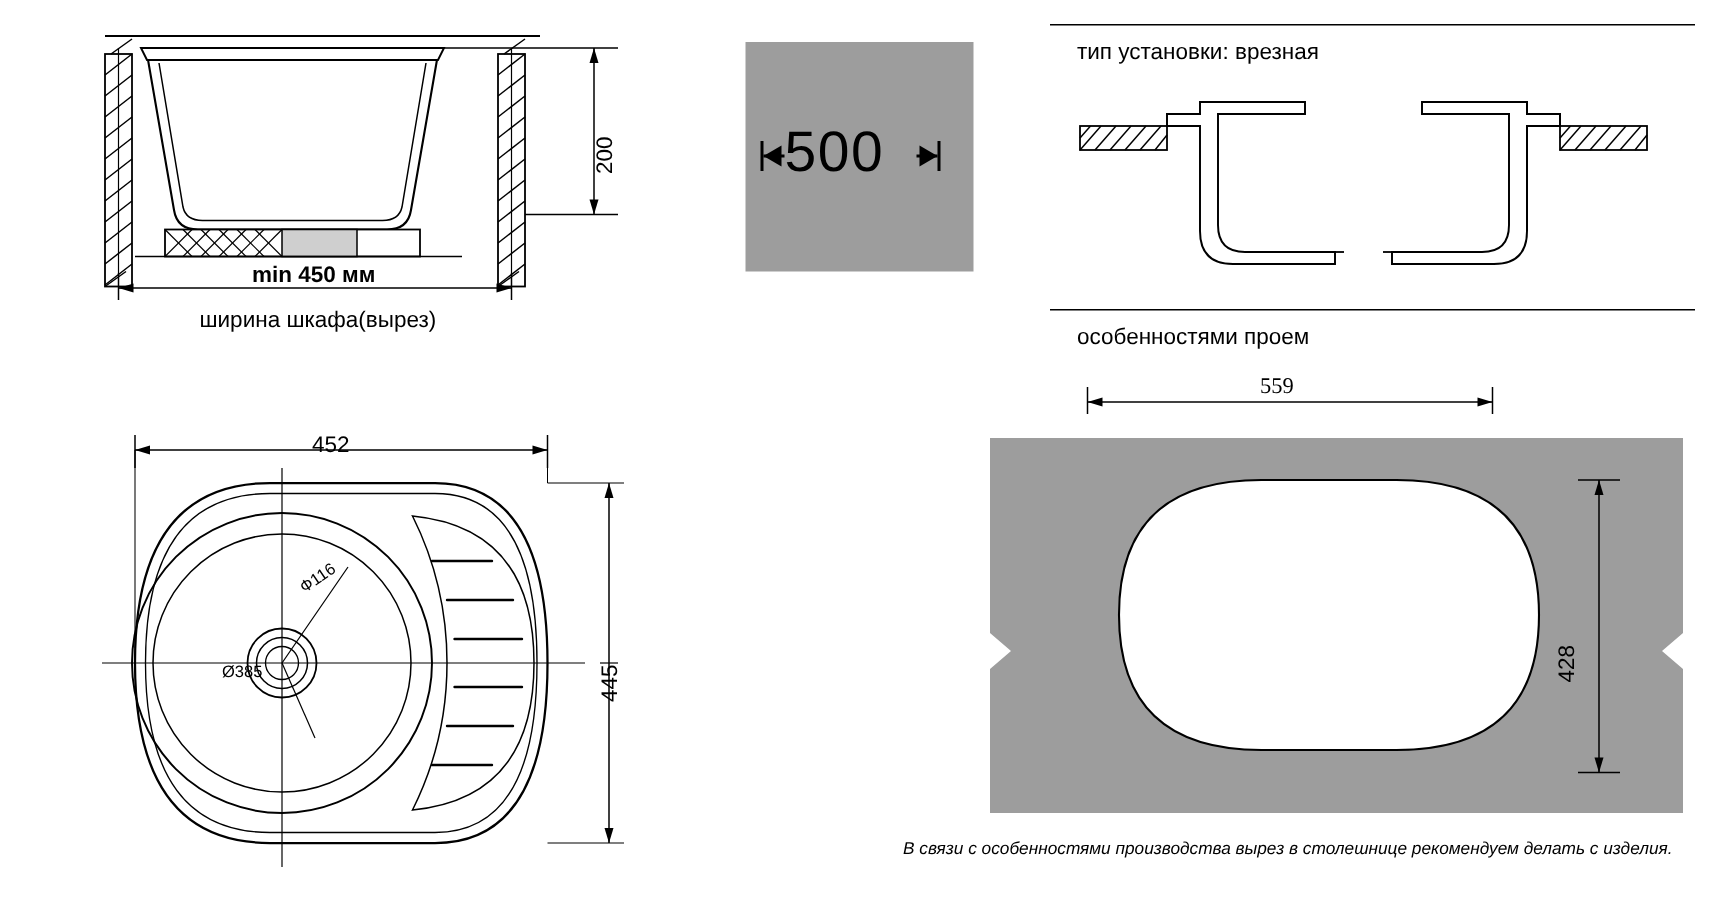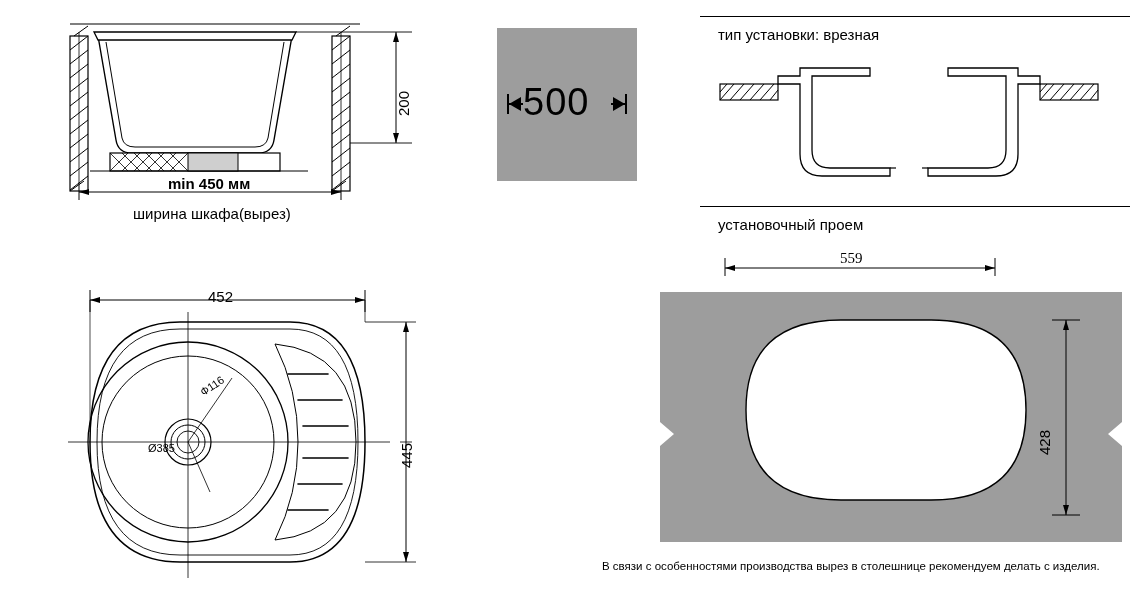--- a/index.html
+++ b/index.html
@@ -32,20 +32,21 @@
   .lbl-big { font-size: 38px; letter-spacing: 1px; }
   .rot90 {
     transform: rotate(-90deg);
     transform-origin: left top;
   }
   .gray-box {
     background: #9d9d9d;
   }
   .note {
     font-size: 11.5px;
+    font-style: italic;
   }
 </style>
 </head>
 <body>
 
 <div id="sheet">
 
   <div class="abs" style="left:60px; top:10px;">
     <svg width="380" height="220" viewBox="0 0 380 220">
 
@@ -132,21 +133,21 @@
       <line x1="19" y1="22" x2="19" y2="172" stroke="#000" stroke-width="0.8"></line>
     </svg>
   </div>
 
   <span class="lbl lbl-15 rot90" style="left:395px; top:116px;">200</span>
 
   <span class="lbl lbl-15" style="left:168px; top:175px; font-weight:bold;">min 450 мм</span>
 
   <span class="lbl lbl-15" style="left:133px; top:205px;">ширина шкафа(вырез)</span>
 
-  <div class="abs gray-box" style="left:497px; top:28px; width:140px; height:153px;">
+  <div class="abs gray-box" style="left:497px; top:28px; width:140px; height:153px;padding-left:12px;">
     <div class="abs" style="left:0; top:0; width:140px; height:153px;">
       <svg width="140" height="153" viewBox="0 0 140 153">
 
         <line x1="12" y1="76" x2="26" y2="76" stroke="#000" stroke-width="2"></line>
         <path d="M 12 76 L 24 69 L 24 83 Z" fill="#000"></path>
         <line x1="11" y1="66" x2="11" y2="86" stroke="#000" stroke-width="2"></line>
 
         <line x1="114" y1="76" x2="128" y2="76" stroke="#000" stroke-width="2"></line>
         <path d="M 128 76 L 116 69 L 116 83 Z" fill="#000"></path>
         <line x1="129" y1="66" x2="129" y2="86" stroke="#000" stroke-width="2"></line>
@@ -195,21 +196,21 @@
                L 318 34 Z" fill="#fff" stroke="#000" stroke-width="1.3"></path>
 
       <line x1="190" y1="118" x2="196" y2="118" stroke="#000" stroke-width="1.2"></line>
       <line x1="222" y1="118" x2="228" y2="118" stroke="#000" stroke-width="1.2"></line>
     </svg>
   </div>
 
   <div class="abs" style="left:700px; top:16px; width:430px; height:1px; background:#000;"></div>
   <div class="abs" style="left:700px; top:206px; width:430px; height:1px; background:#000;"></div>
 
-  <span class="lbl lbl-15" style="left:718px; top:216px;">установочный проем</span>
+  <span class="lbl lbl-15" style="left:718px; top:216px;">особенностями проем</span>
 
   <div class="abs" style="left:700px; top:252px;">
     <svg width="430" height="32" viewBox="0 0 430 32">
       <line x1="25" y1="6" x2="25" y2="24" stroke="#000" stroke-width="1"></line>
       <line x1="295" y1="6" x2="295" y2="24" stroke="#000" stroke-width="1"></line>
       <line x1="25" y1="16" x2="295" y2="16" stroke="#000" stroke-width="1"></line>
       <path d="M 25 16 L 35 13 L 35 19 Z" fill="#000"></path>
       <path d="M 295 16 L 285 13 L 285 19 Z" fill="#000"></path>
     </svg>
   </div>

